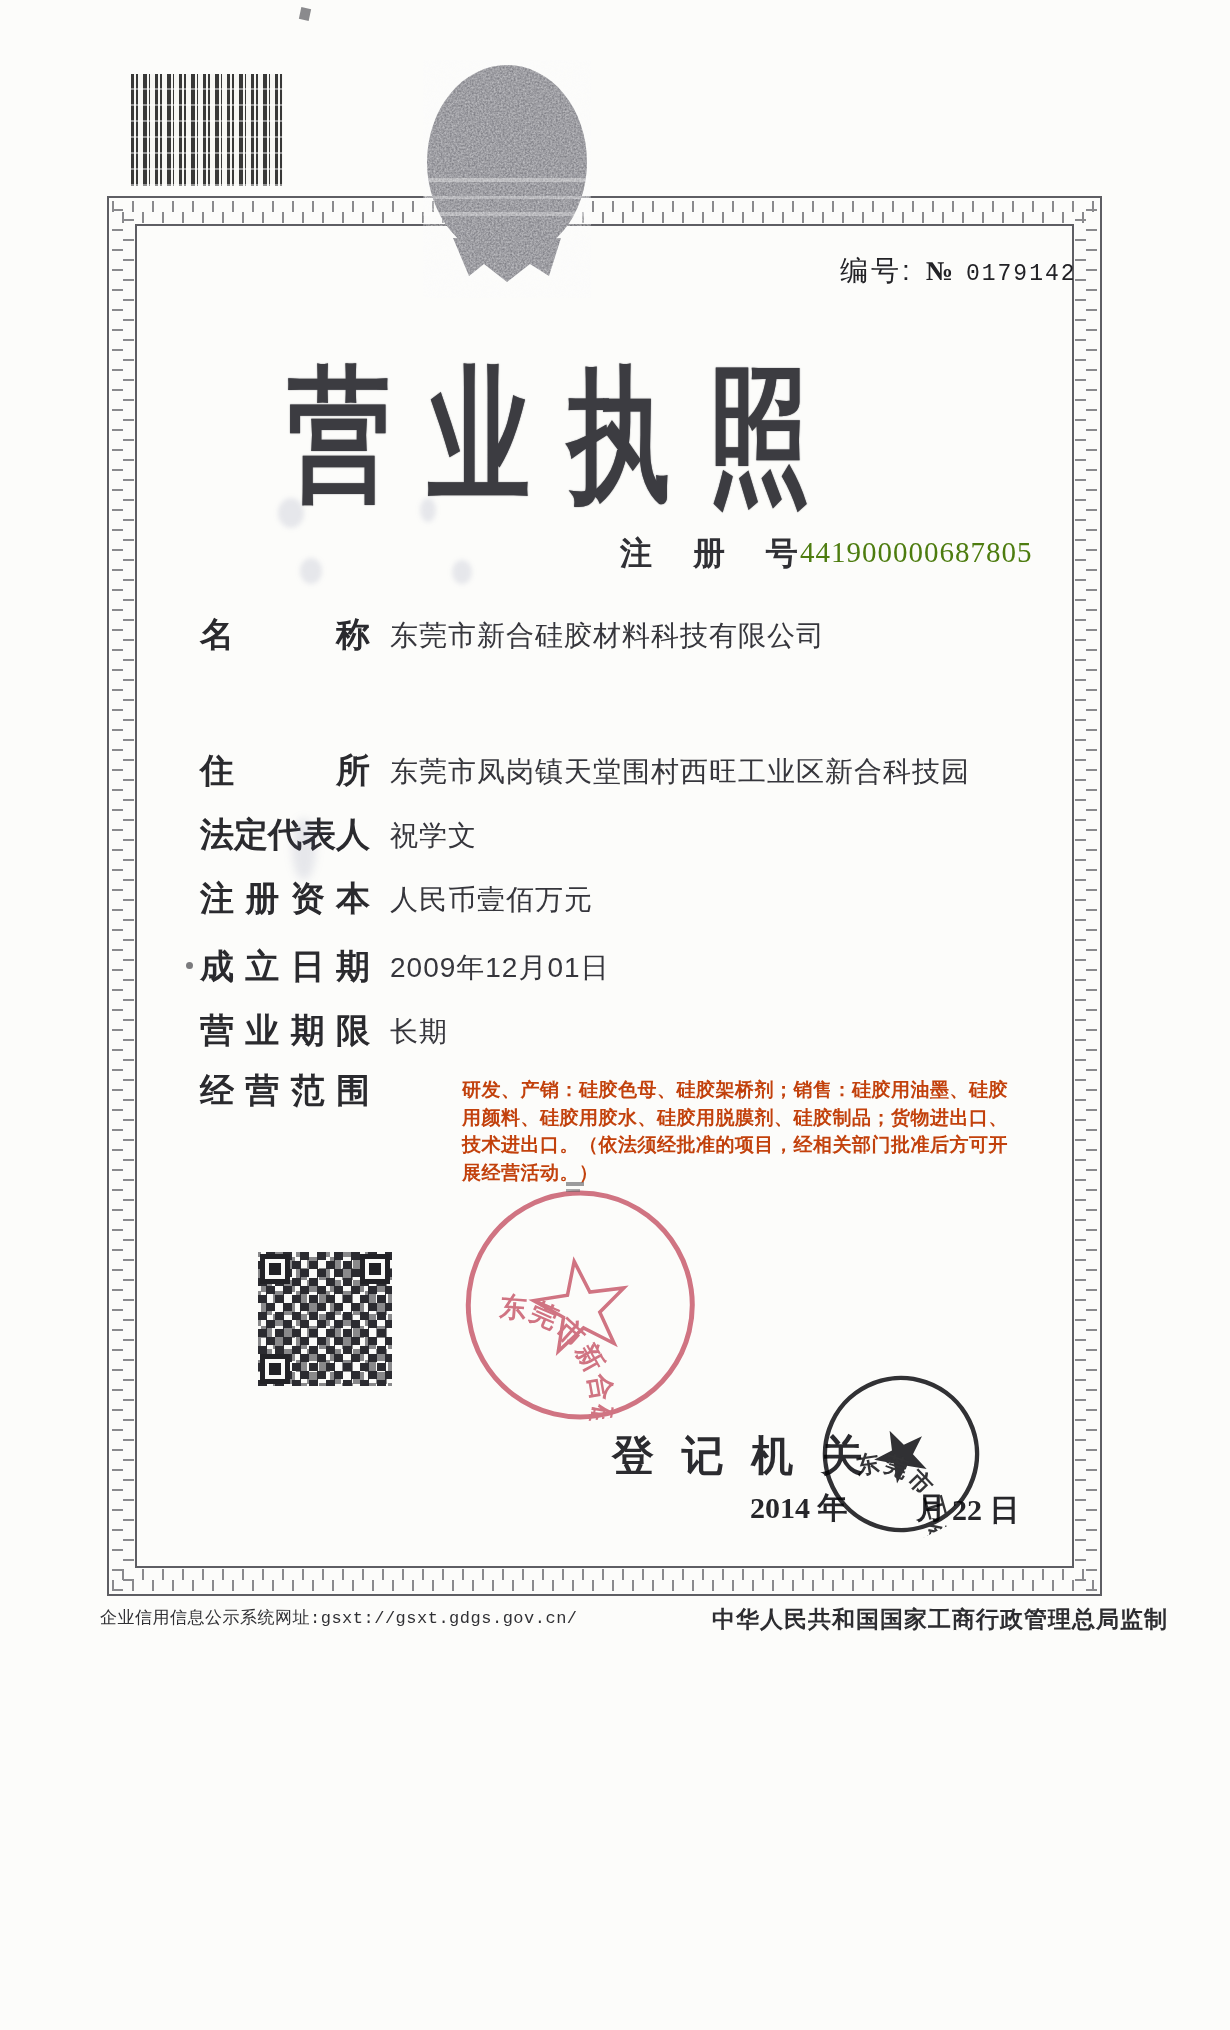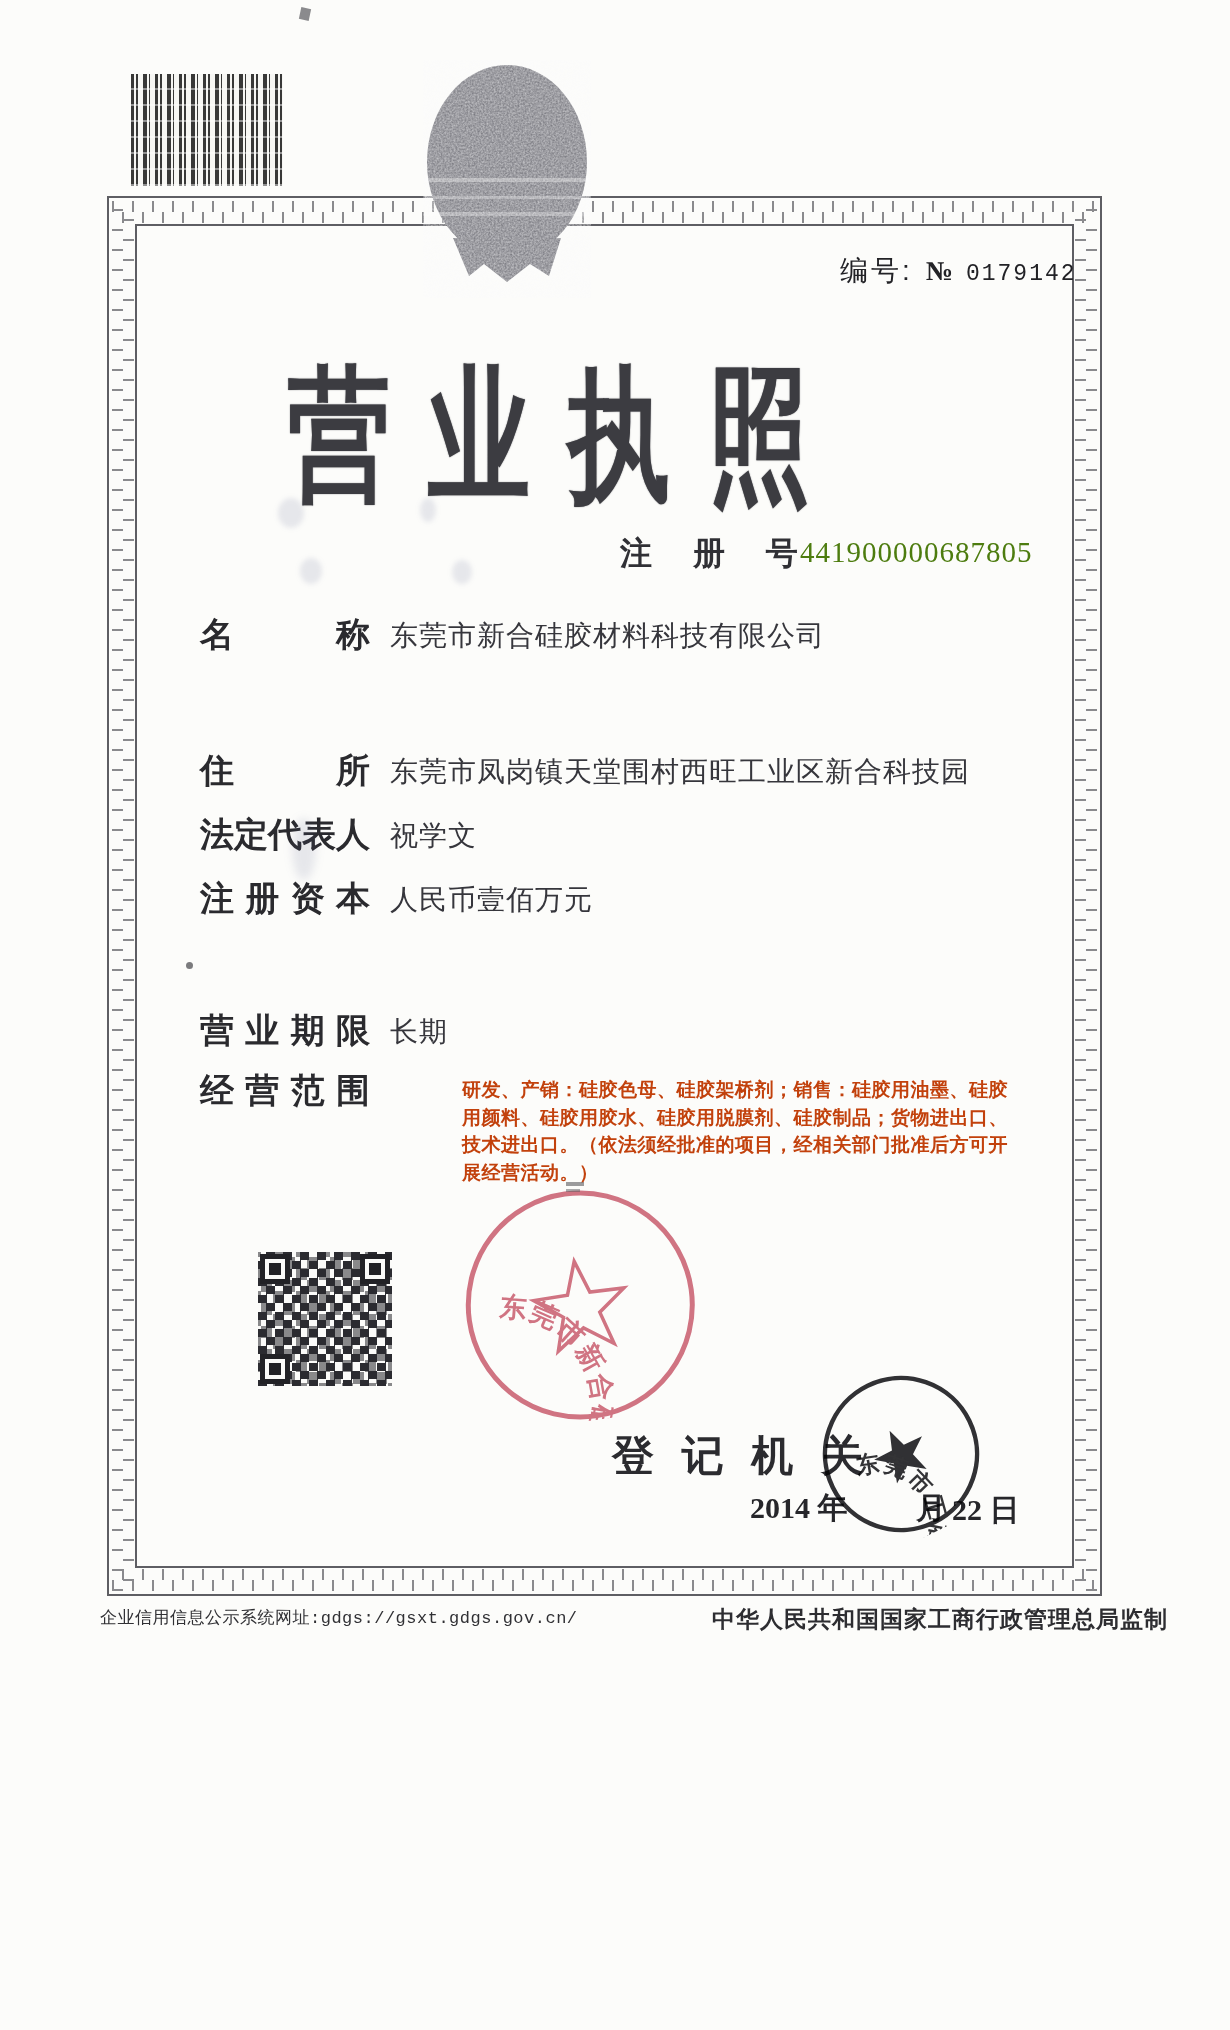--- a/index.html
+++ b/index.html
@@ -124,20 +124,24 @@
     <span class="fvalue">东莞市凤岗镇天堂围村西旺工业区新合科技园</span>
   </div>
   <div class="row" style="top:812px">
     <span class="flabel">法定代表人</span>
     <span class="fvalue">祝学文</span>
   </div>
   <div class="row" style="top:876px">
     <span class="flabel">注册资本</span>
     <span class="fvalue">人民币壹佰万元</span>
   </div>
+  <div class="row" style="top:944px">
+    <span class="flabel">成立日期</span>
+    <span class="fvalue">2009年12月01日</span>
+  </div>
   <div class="row" style="top:1008px">
     <span class="flabel">营业期限</span>
     <span class="fvalue">长期</span>
   </div>
   <div class="row scope" style="top:1068px">
     <span class="flabel">经营范围</span>
     <span class="fvalue">研发、产销：硅胶色母、硅胶架桥剂；销售：硅胶用油墨、硅胶用颜料、硅胶用胶水、硅胶用脱膜剂、硅胶制品；货物进出口、技术进出口。（依法须经批准的项目，经相关部门批准后方可开展经营活动。）</span>
   </div>
 
   <div class="abs qr">
@@ -172,21 +176,21 @@
     <defs>
       <path id="arcB" d="M 33 85 A 52 52 0 1 1 32.9 85" fill="none"></path>
     </defs>
     <circle cx="85" cy="85" r="76" fill="none" stroke="#1f1f23" stroke-width="4.5"></circle>
     <polygon transform="translate(85,87)" fill="#1f1f23" points="0,-28 6.6,-9.1 26.6,-8.7 10.6,3.5 16.5,22.7 0,11.2 -16.5,22.7 -10.6,3.5 -26.6,-8.7 -6.6,-9.1"></polygon>
     <text font-size="23" fill="#222226" font-weight="700">
       <textPath href="#arcB" startOffset="4" textLength="248" lengthAdjust="spacing">东莞市工商行政管理局</textPath>
     </text>
   </svg>
 
-  <div class="abs foot-left">企业信用信息公示系统网址:gdgs://gsxt.gdgs.gov.cn/</div>
+  <div class="abs foot-left">企业信用信息公示系统网址:gsxt://gsxt.gdgs.gov.cn/</div>
   <div class="abs foot-right">中华人民共和国国家工商行政管理总局监制</div>
 
   <div class="sm" style="left:278px;top:498px;width:26px;height:30px;"></div>
   <div class="sm" style="left:420px;top:498px;width:16px;height:24px;"></div>
   <div class="sm" style="left:300px;top:558px;width:22px;height:26px;"></div>
   <div class="sm" style="left:452px;top:560px;width:20px;height:24px;"></div>
   <div class="sm" style="left:292px;top:818px;width:24px;height:62px;filter:blur(4px);"></div>
   <div class="speck" style="left:300px;top:8px;width:10px;height:12px;transform:rotate(12deg);opacity:.7;"></div>
   <div class="speck" style="left:186px;top:962px;width:7px;height:7px;border-radius:50%;opacity:.8;"></div>
   <div class="speck" style="left:566px;top:1182px;width:18px;height:4px;opacity:.6;"></div>

